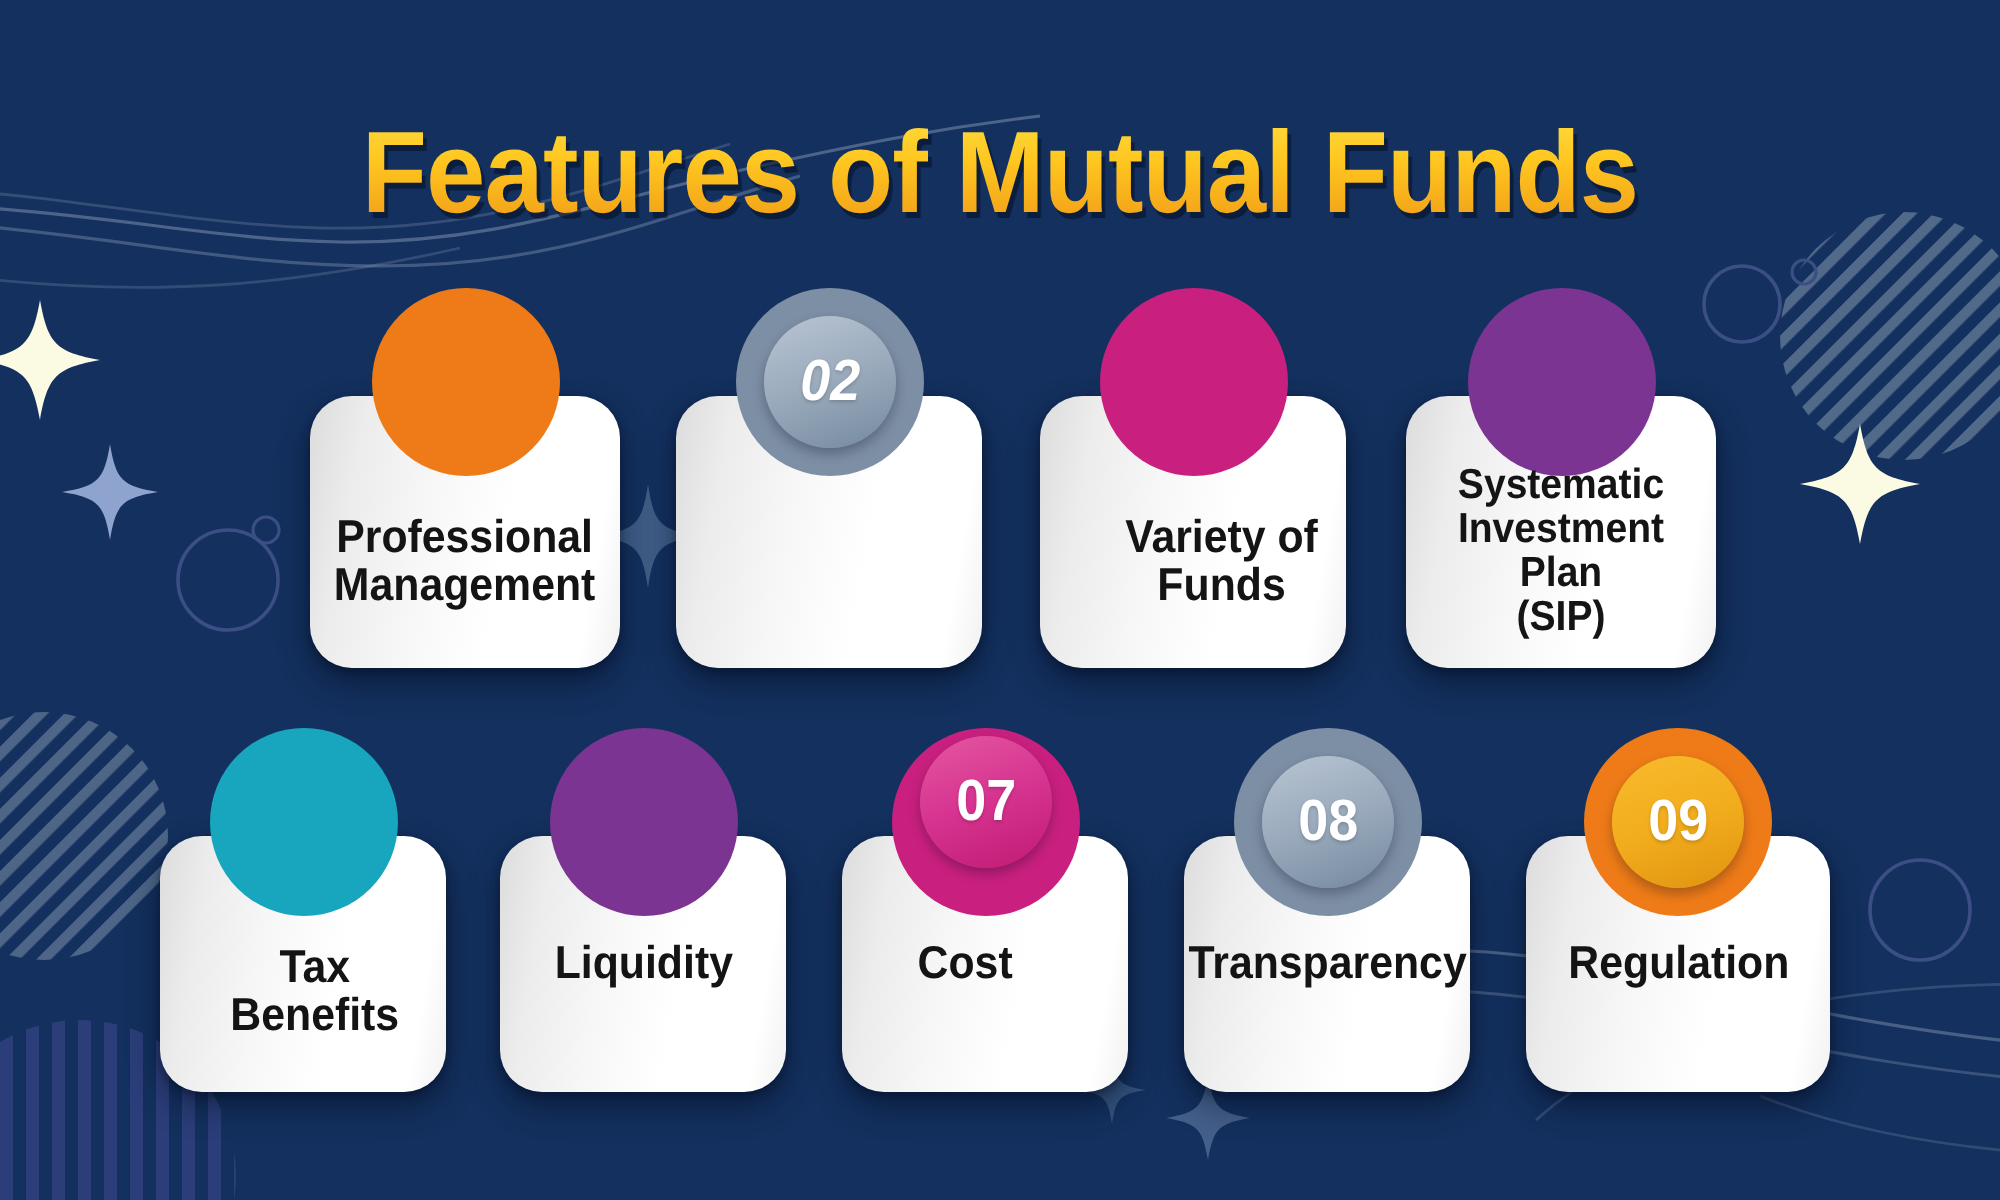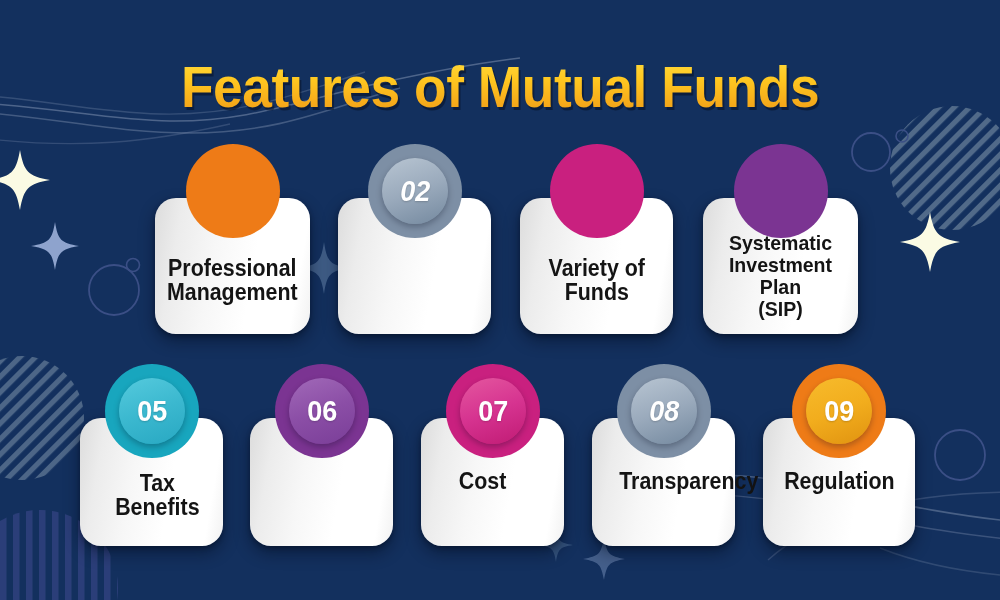--- a/index.html
+++ b/index.html
@@ -149,21 +149,21 @@
     <div class="badge-outer" style="left:30px;top:0px;width:94px;height:94px;background:#7d8fa5;"></div>
     <div class="card" style="left:0px;top:54px;width:153px;height:136px;"></div>
     <div class="badge-inner" style="left:44px;top:14px;width:66px;height:66px;background:linear-gradient(160deg,#b8c5d2 0%,#9aaabc 50%,#74899f 100%);font-style:italic;">
       <span class="badge-num">02</span>
     </div>
   </div>
 
   <div class="card-wrap" style="left:520px;top:144px;width:153px;height:190px;">
     <div class="badge-outer" style="left:30px;top:0px;width:94px;height:94px;background:#c9207f;"></div>
     <div class="card" style="left:0px;top:54px;width:153px;height:136px;"></div>
-    <div class="card" style="left:0px;top:54px;width:153px;height:136px;background:none;box-shadow:none;z-index:4;">
+    <div class="card" style="left:0px;top:54px;width:182px;height:136px;background:none;box-shadow:none;z-index:4;">
       <div class="card-label" style="font-size:23px;margin-top:28px;">Variety of
 Funds</div>
     </div>
   </div>
 
   <div class="card-wrap" style="left:703px;top:144px;width:155px;height:190px;">
     <div class="badge-outer" style="left:31px;top:0px;width:94px;height:94px;background:#7b3492;"></div>
     <div class="card" style="left:0px;top:54px;width:155px;height:136px;"></div>
     <div class="card" style="left:0px;top:49px;width:155px;height:136px;background:none;box-shadow:none;z-index:4;">
       <div class="card-label" style="font-size:21px;margin-top:30px;">Systematic
@@ -172,51 +172,48 @@
     </div>
   </div>
 
   <div class="card-wrap" style="left:80px;top:364px;width:143px;height:182px;">
     <div class="badge-outer" style="left:25px;top:0px;width:94px;height:94px;background:#18a6be;"></div>
     <div class="card" style="left:0px;top:54px;width:143px;height:128px;"></div>
     <div class="card" style="left:0px;top:54px;width:154px;height:128px;background:none;box-shadow:none;z-index:4;">
       <div class="card-label" style="font-size:23px;margin-top:26px;">Tax
 Benefits</div>
     </div>
-    <div class="badge-inner" style="left:39px;top:14px;width:66px;height:66px;background:linear-gradient(160deg,#55cadd 0%,#3bb8cf 50%,#28a8c2 100%);">
-      <span class="badge-num">05</span>
-    </div>
   </div>
 
   <div class="card-wrap" style="left:250px;top:364px;width:143px;height:182px;">
     <div class="badge-outer" style="left:25px;top:0px;width:94px;height:94px;background:#7b3492;"></div>
     <div class="card" style="left:0px;top:54px;width:143px;height:128px;"></div>
-    <div class="badge-inner" style="left:39px;top:14px;width:66px;height:66px;background:linear-gradient(160deg,#a169b8 0%,#8b4ea6 50%,#7a3e98 100%);">
-      <span class="badge-num">06</span>
+    <div class="card" style="left:0px;top:54px;width:143px;height:128px;background:none;box-shadow:none;z-index:4;">
+      <div class="card-label" style="font-size:23px;margin-top:-2px;">Liquidity</div>
     </div>
   </div>
 
   <div class="card-wrap" style="left:421px;top:364px;width:143px;height:182px;">
     <div class="badge-outer" style="left:25px;top:0px;width:94px;height:94px;background:#c9207f;"></div>
     <div class="card" style="left:0px;top:54px;width:143px;height:128px;"></div>
     <div class="card" style="left:0px;top:54px;width:123px;height:128px;background:none;box-shadow:none;z-index:4;">
       <div class="card-label" style="font-size:23px;margin-top:-2px;">Cost</div>
     </div>
-    <div class="badge-inner" style="left:39px;top:14px;width:66px;height:66px;background:linear-gradient(160deg,#e4579f 0%,#d63390 50%,#c01b74 100%);">
+    <div class="badge-inner" style="left:39px;top:4px;width:66px;height:66px;background:linear-gradient(160deg,#e4579f 0%,#d63390 50%,#c01b74 100%);">
       <span class="badge-num">07</span>
     </div>
   </div>
 
   <div class="card-wrap" style="left:592px;top:364px;width:143px;height:182px;">
     <div class="badge-outer" style="left:25px;top:0px;width:94px;height:94px;background:#7d8fa5;"></div>
     <div class="card" style="left:0px;top:54px;width:143px;height:128px;"></div>
-    <div class="card" style="left:0px;top:54px;width:143px;height:128px;background:none;box-shadow:none;z-index:4;margin-left:25px;">
+    <div class="card" style="left:0px;top:54px;width:143px;height:128px;background:none;box-shadow:none;z-index:4;">
       <div class="card-label" style="font-size:23px;margin-top:-2px;">Transparency</div>
     </div>
-    <div class="badge-inner" style="left:39px;top:14px;width:66px;height:66px;background:linear-gradient(160deg,#b8c5d2 0%,#9aaabc 50%,#74899f 100%);font-style:italic;">
+    <div class="badge-inner" style="left:39px;top:14px;width:66px;height:66px;background:linear-gradient(160deg,#b8c5d2 0%,#9aaabc 50%,#74899f 100%);">
       <span class="badge-num">08</span>
     </div>
   </div>
 
   <div class="card-wrap" style="left:763px;top:364px;width:152px;height:182px;">
     <div class="badge-outer" style="left:29px;top:0px;width:94px;height:94px;background:#ee7b17;"></div>
     <div class="card" style="left:0px;top:54px;width:152px;height:128px;"></div>
     <div class="card" style="left:0px;top:54px;width:152px;height:128px;background:none;box-shadow:none;z-index:4;">
       <div class="card-label" style="font-size:23px;margin-top:-2px;">Regulation</div>
     </div>

